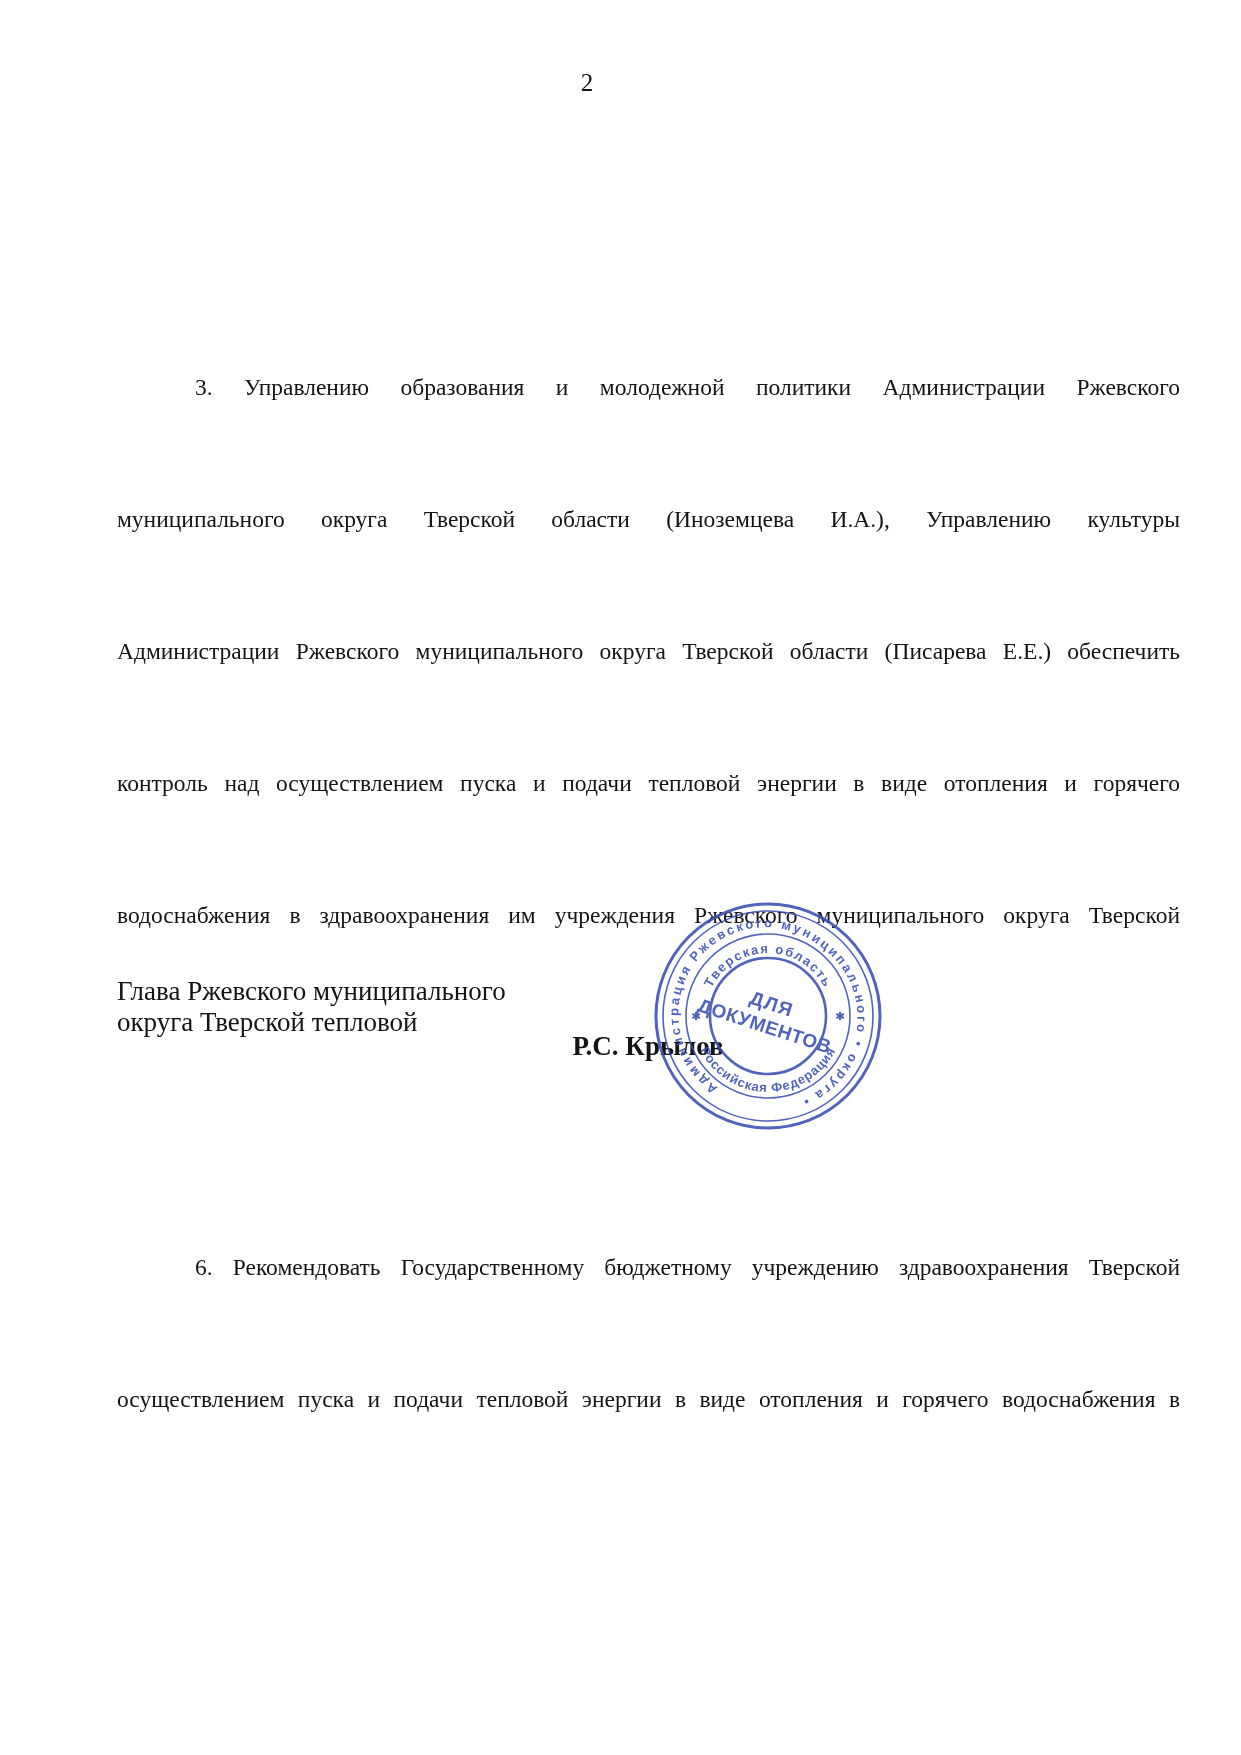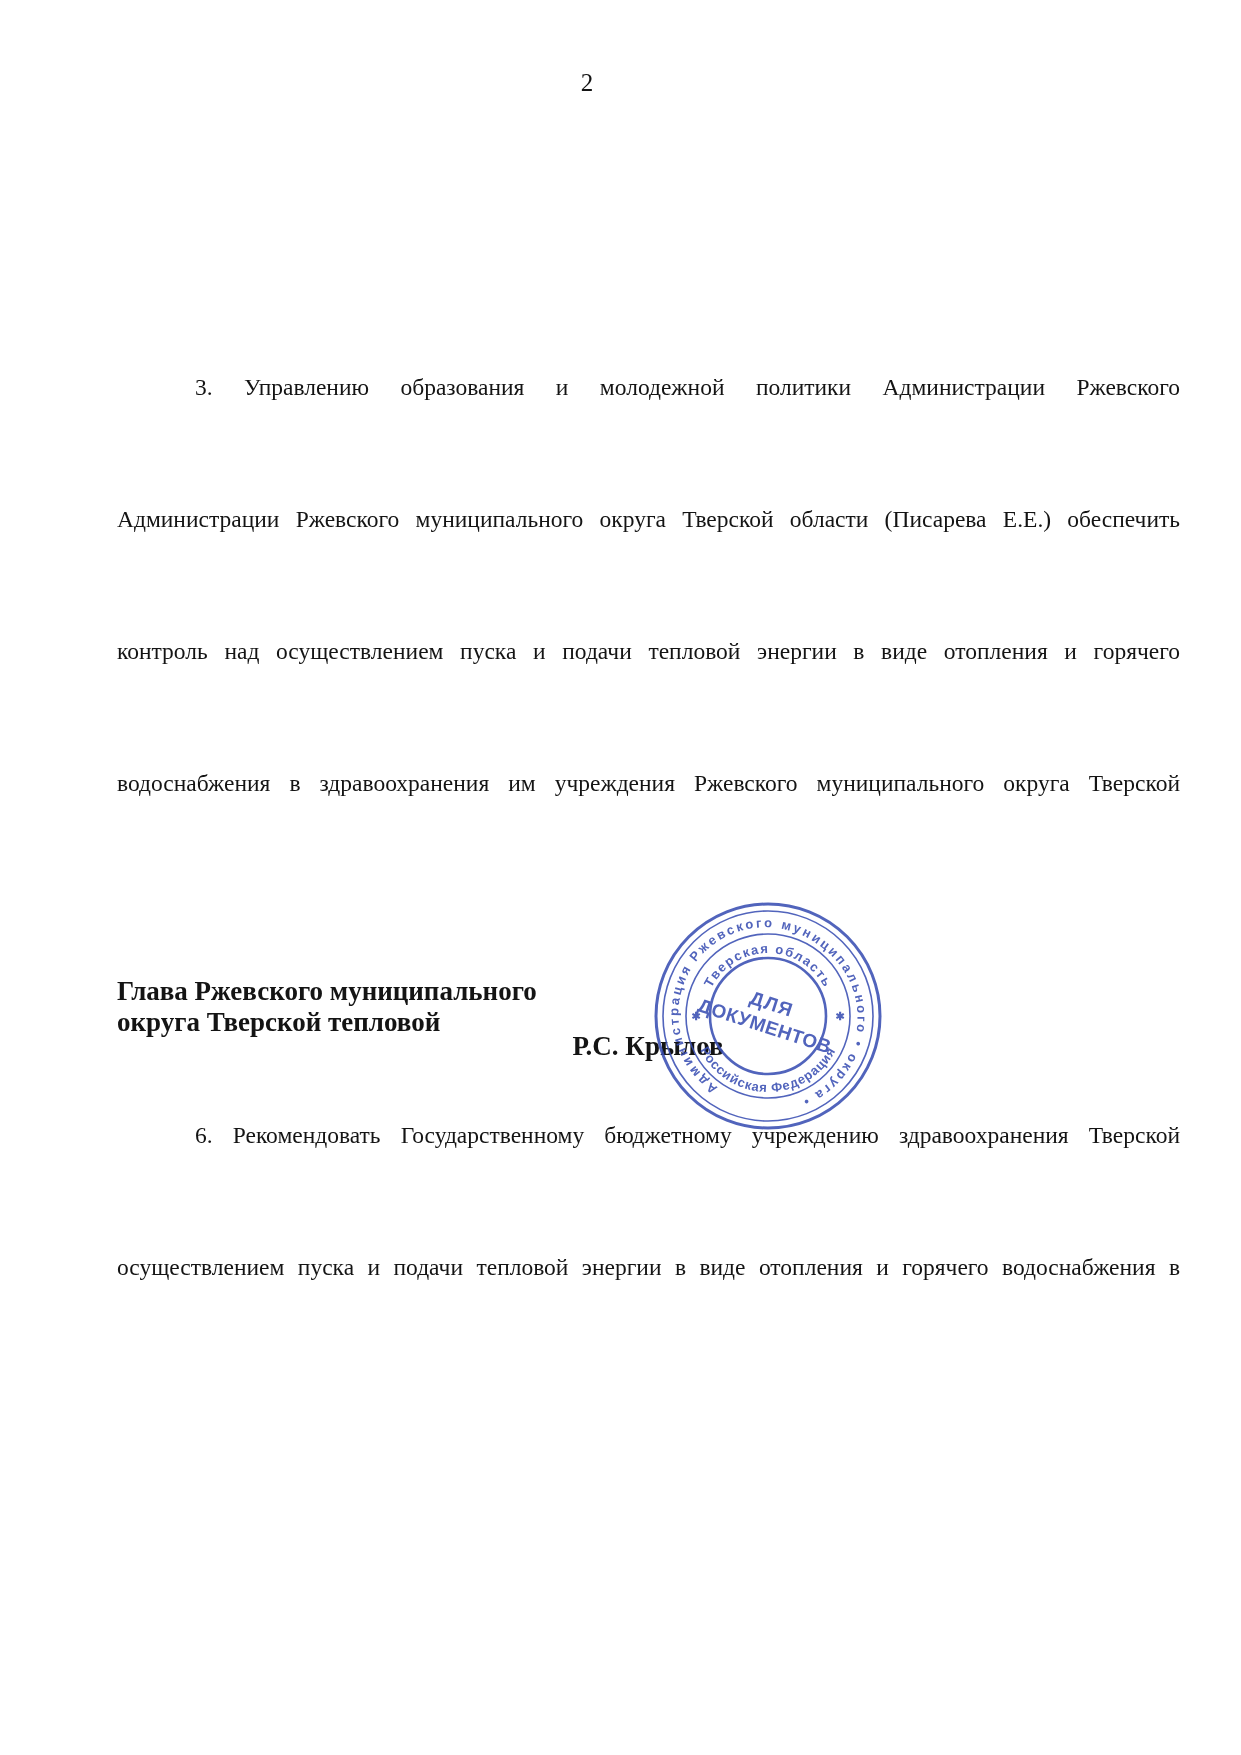--- a/index.html
+++ b/index.html
@@ -40,21 +40,21 @@
   .lline {
     text-align: left;
     text-align-last: left;
     height: 44px;
   }
   .indent { text-indent: 78px; }
   .sig-block {
     position: absolute;
     left: 117px;
     top: 976px;
-    font-weight: bold;
+    font-weight: normal;
     font-size: 27px;
     line-height: 31px;
     white-space: nowrap;
   }
   .sig-name {
     position: absolute;
     left: 117px;
     top: 1031px;
     width: 1062px;
     text-align: center;
@@ -79,20 +79,21 @@
 <body>
 
 <div class="page">
 
   <div class="pagenum">2</div>
 
   <div class="docbody">
     
     <div>
       <div class="jline indent">3. Управлению образования и молодежной политики Администрации Ржевского</div>
+      <div class="jline">муниципального округа Тверской области (Иноземцева И.А.), Управлению культуры</div>
       <div class="jline">Администрации Ржевского муниципального округа Тверской области (Писарева Е.Е.) обеспечить</div>
       <div class="jline">контроль над осуществлением пуска и подачи тепловой энергии в виде отопления и горячего</div>
       <div class="jline">водоснабжения в здравоохранения им учреждения Ржевского муниципального округа Тверской</div>
     </div>
     
     <div>
       <div class="jline indent">6. Рекомендовать Государственному бюджетному учреждению здравоохранения Тверской</div>
       <div class="jline">осуществлением пуска и подачи тепловой энергии в виде отопления и горячего водоснабжения в</div>
       
     </div>

